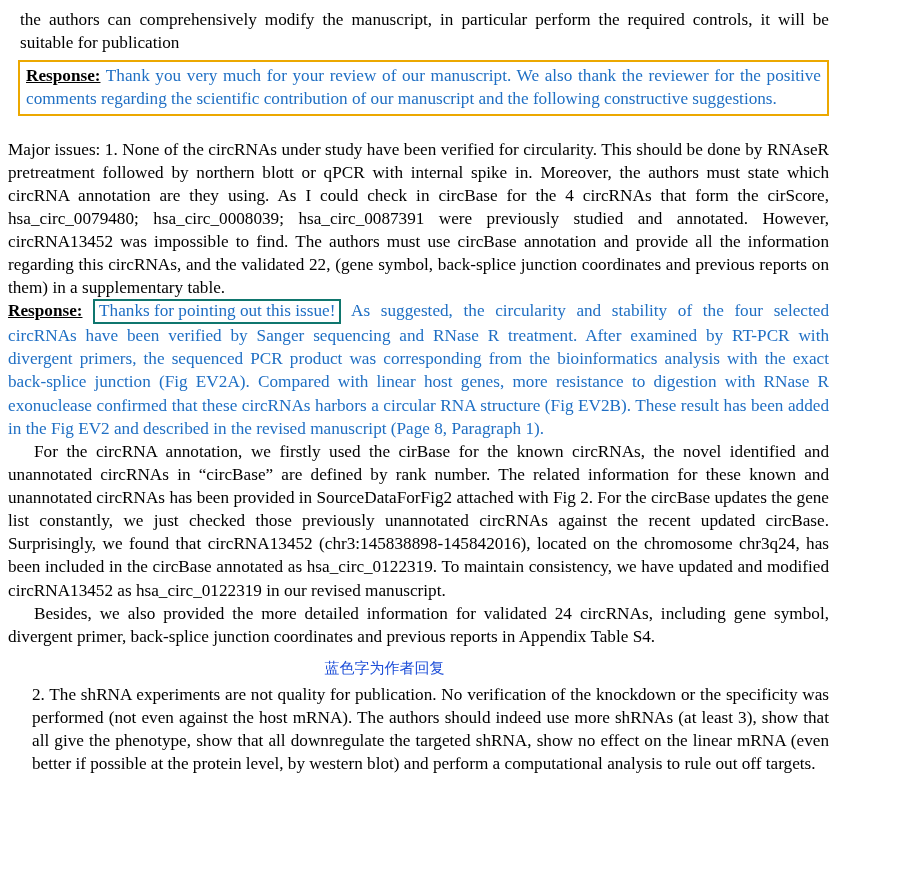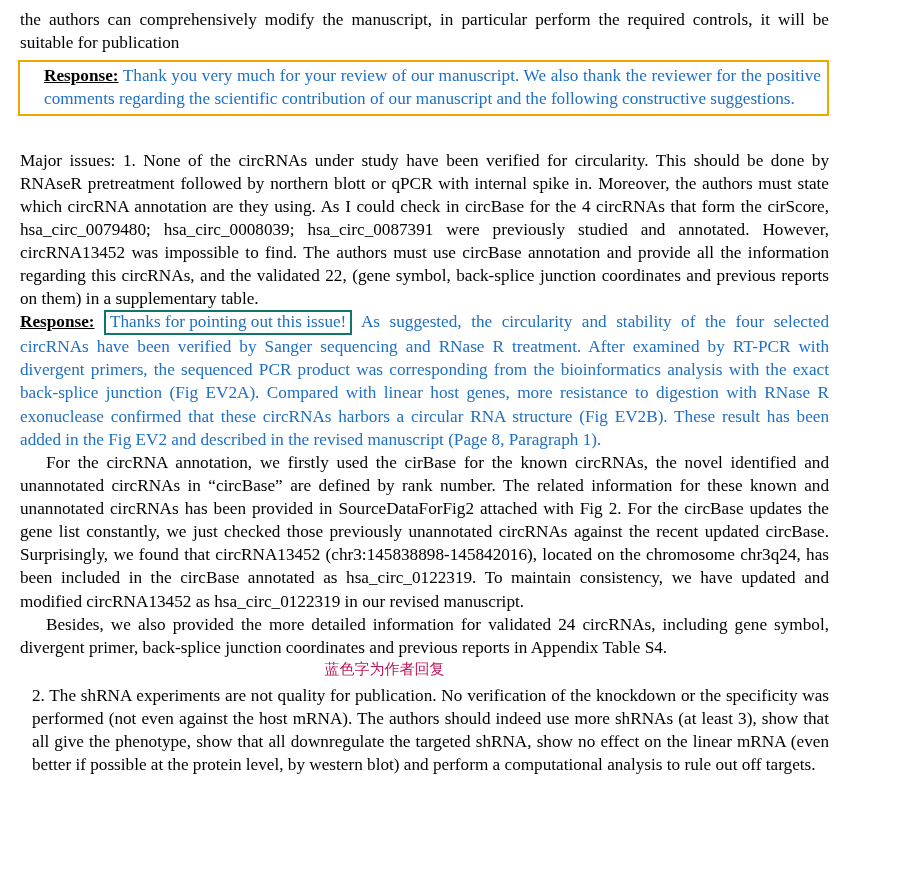--- a/index.html
+++ b/index.html
@@ -17,21 +17,21 @@
     overflow: hidden;
   }
   .page {
     position: relative;
     width: 899px;
     height: 878px;
     padding: 0;
     box-sizing: border-box;
   }
   .block {
-    padding: 0 70px 0 20px;
+    padding: 0 70px 0 8px;
     box-sizing: border-box;
   }
   p {
     margin: 0;
     text-align: justify;
     text-justify: inter-word;
   }
   .intro {
     padding: 8px 70px 0 20px;
   }
@@ -39,38 +39,39 @@
     font-weight: bold;
     text-decoration: underline;
     color: #000000;
   }
   .blue {
     color: #1f6fc4;
   }
   .box {
     border: 2px solid #eca800;
     box-sizing: border-box;
-    padding: 2px 6px 3px 24px;
-    margin: 6px 70px 15px 18px;
+    padding: 2px 6px 3px 6px;
+    margin: 6px 70px 4px 18px;
   }
   .inline-box {
     display: inline-block;
     border: 2px solid #0f766e;
     padding: 0px 4px 1px 4px;
     line-height: 1.15;
   }
   .spacer-lg { height: 18px; }
   .spacer-sm { height: 5px; }
   .indent { text-indent: 26px; }
   .note-cn {
-    color: #be185d;
+    color: #1d4ed8;
     font-family: "DejaVu Sans", sans-serif;
     font-size: 15px;
     text-align: center;
     padding-right: 130px;
+    margin-top: 10px;
   }
   .para-blue {
     color: #000000;
   }
   .last-block {
     padding: 0 70px 0 32px;
   }
 </style>
 </head>
 <body>

